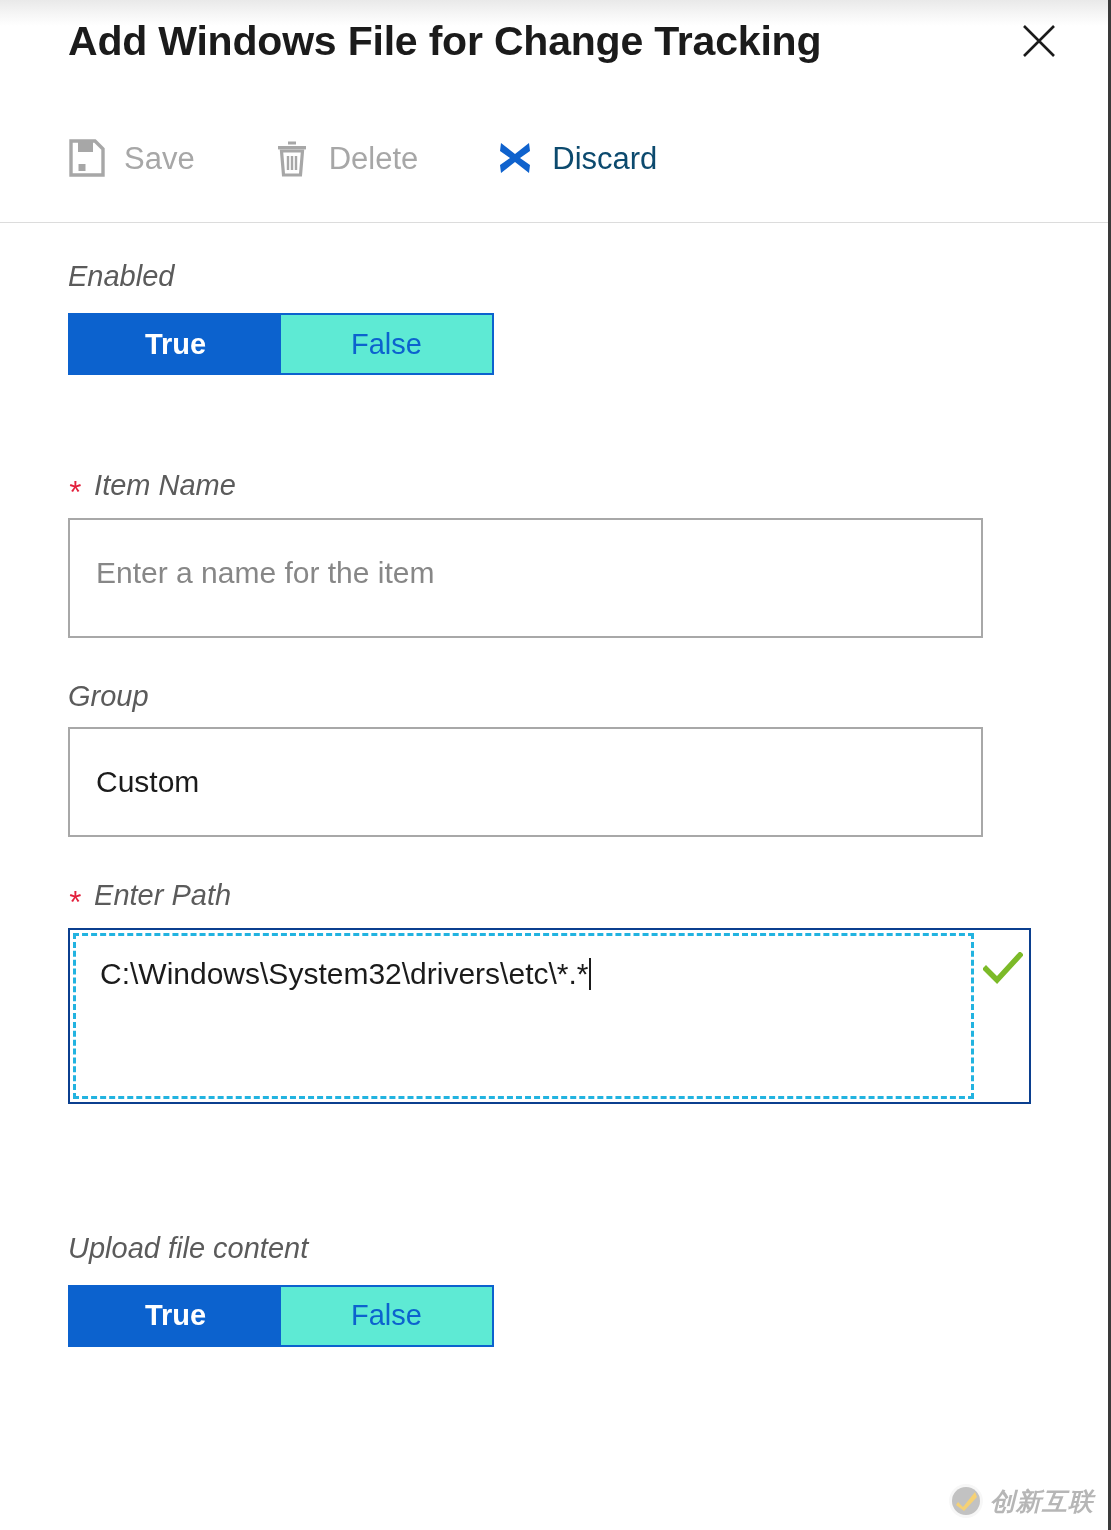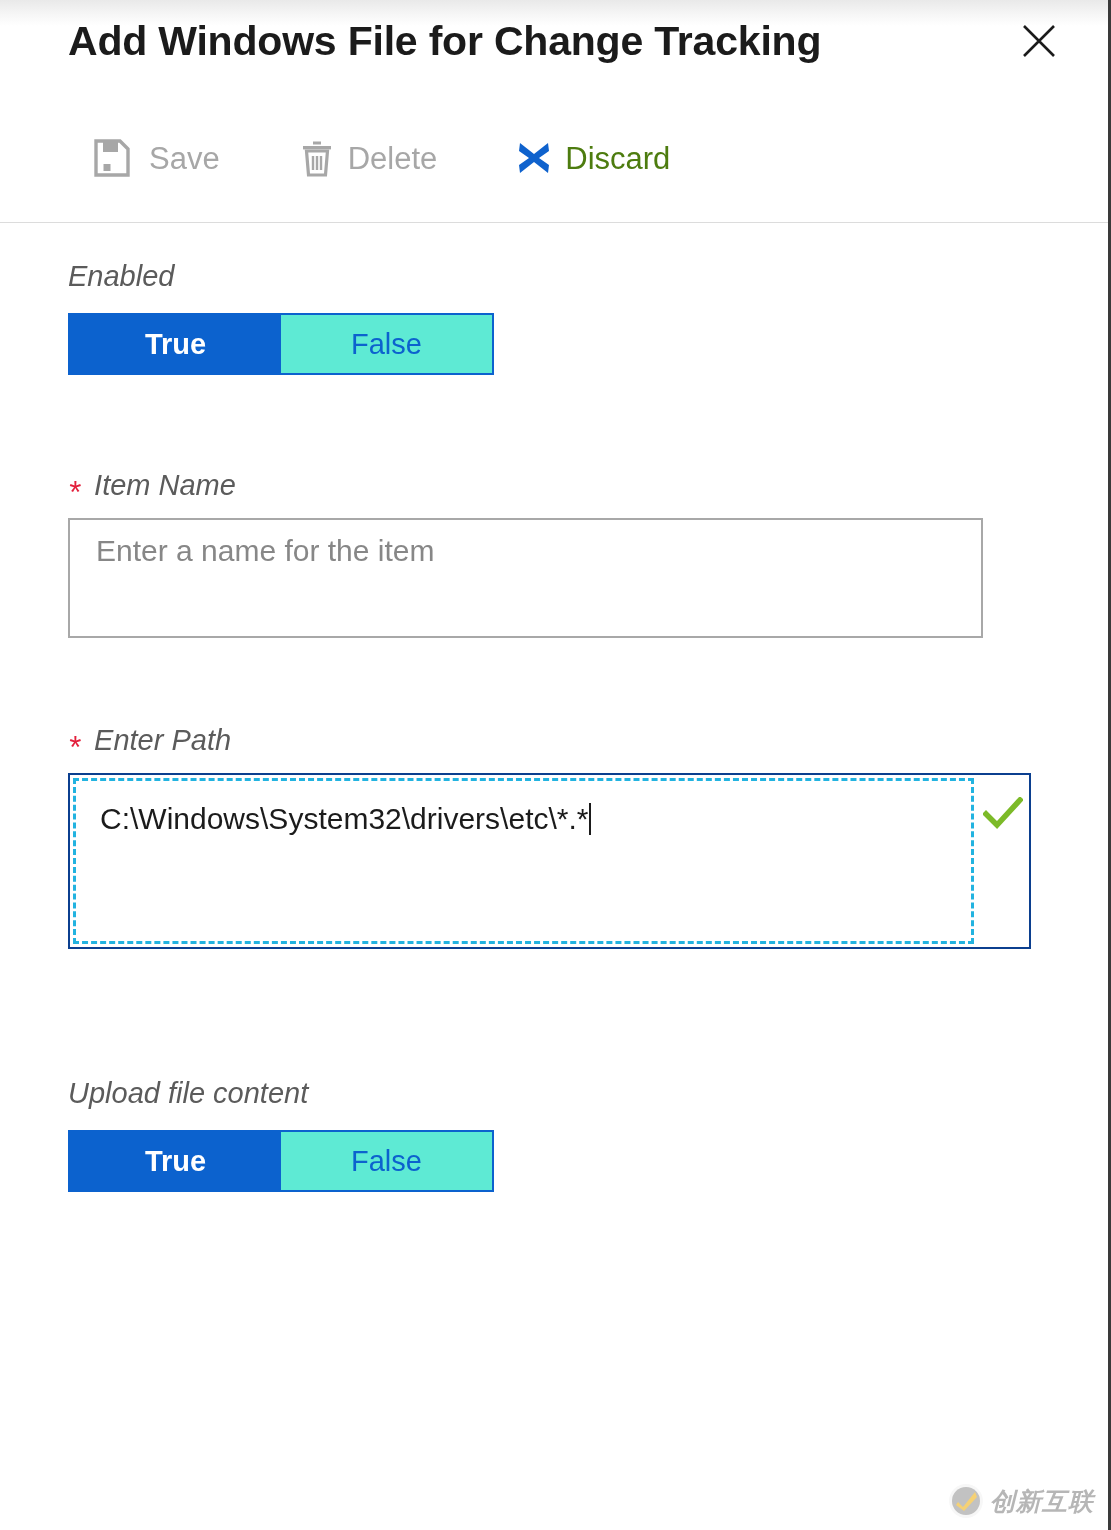--- a/index.html
+++ b/index.html
@@ -64,43 +64,42 @@
 
   
   .cmdbar {
     position: absolute;
     top: 134px;
     left: 0; right: 0;
     height: 88px;
     display: flex;
     align-items: flex-start;
     padding-left: 68px;
-    margin-left: 25px;
   }
   .cmd {
     display: flex;
     align-items: center;
     gap: 18px;
     cursor: pointer;
     user-select: none;
     height: 48px;
   }
-  .cmd + .cmd { margin-left: 78px; gap: 12px; }
+  .cmd + .cmd { margin-left: 78px; }
   .cmd .glyph {
     width: 38px; height: 40px;
     display: flex; align-items: center; justify-content: center;
     flex: none;
   }
   .cmd .lbl {
     font-size: 31px;
     line-height: 1;
     white-space: nowrap;
   }
   .cmd.disabled .lbl { color: #a7a7a7; }
-  .cmd.active .lbl { color: #4d7c0f; }
+  .cmd.active .lbl { color: #0c4a6e; }
 
   .divider {
     position: absolute;
     top: 222px;
     left: 0; right: 0;
     height: 1px;
     background: #dcdcdc;
   }
 
   
@@ -159,21 +158,21 @@
   }
   .toggle.blue { --accent: #0c62ce; }
   .toggle.purple { --accent: #69217a; }
 
   
   .textbox {
     margin-top: 16px;
     width: 915px;
     border: 2px solid #a8a8a8;
     background: #ffffff;
-    padding: 12px 26px;
+    padding: 34px 26px;
     font-size: 30px;
     color: #1b1b1b;
     line-height: 1.25;
   }
   .textbox.tall { height: 120px; }
   .textbox .ph { color: #878787; }
 
   
   .pathwrap {
     margin-top: 16px;
@@ -320,20 +319,28 @@
         <span class="req">*</span>
         <span>Item Name</span>
       </div>
       <div class="textbox tall">
         <span class="ph">Enter a name for the item</span>
       </div>
     </div>
 
     <div class="gap-b"></div>
 
+    <div class="field">
+      <div class="flabel">
+        <span>Group</span>
+      </div>
+      <div class="textbox">
+        <span>Custom</span>
+      </div>
+    </div>
 
     <div class="gap-c"></div>
 
     <div class="field">
       <div class="flabel">
         <span class="req">*</span>
         <span>Enter Path</span>
       </div>
       <div class="pathwrap">
         <div class="pathinner"><span>C:\Windows\System32\drivers\etc\*.*</span><span class="caret"></span></div>

